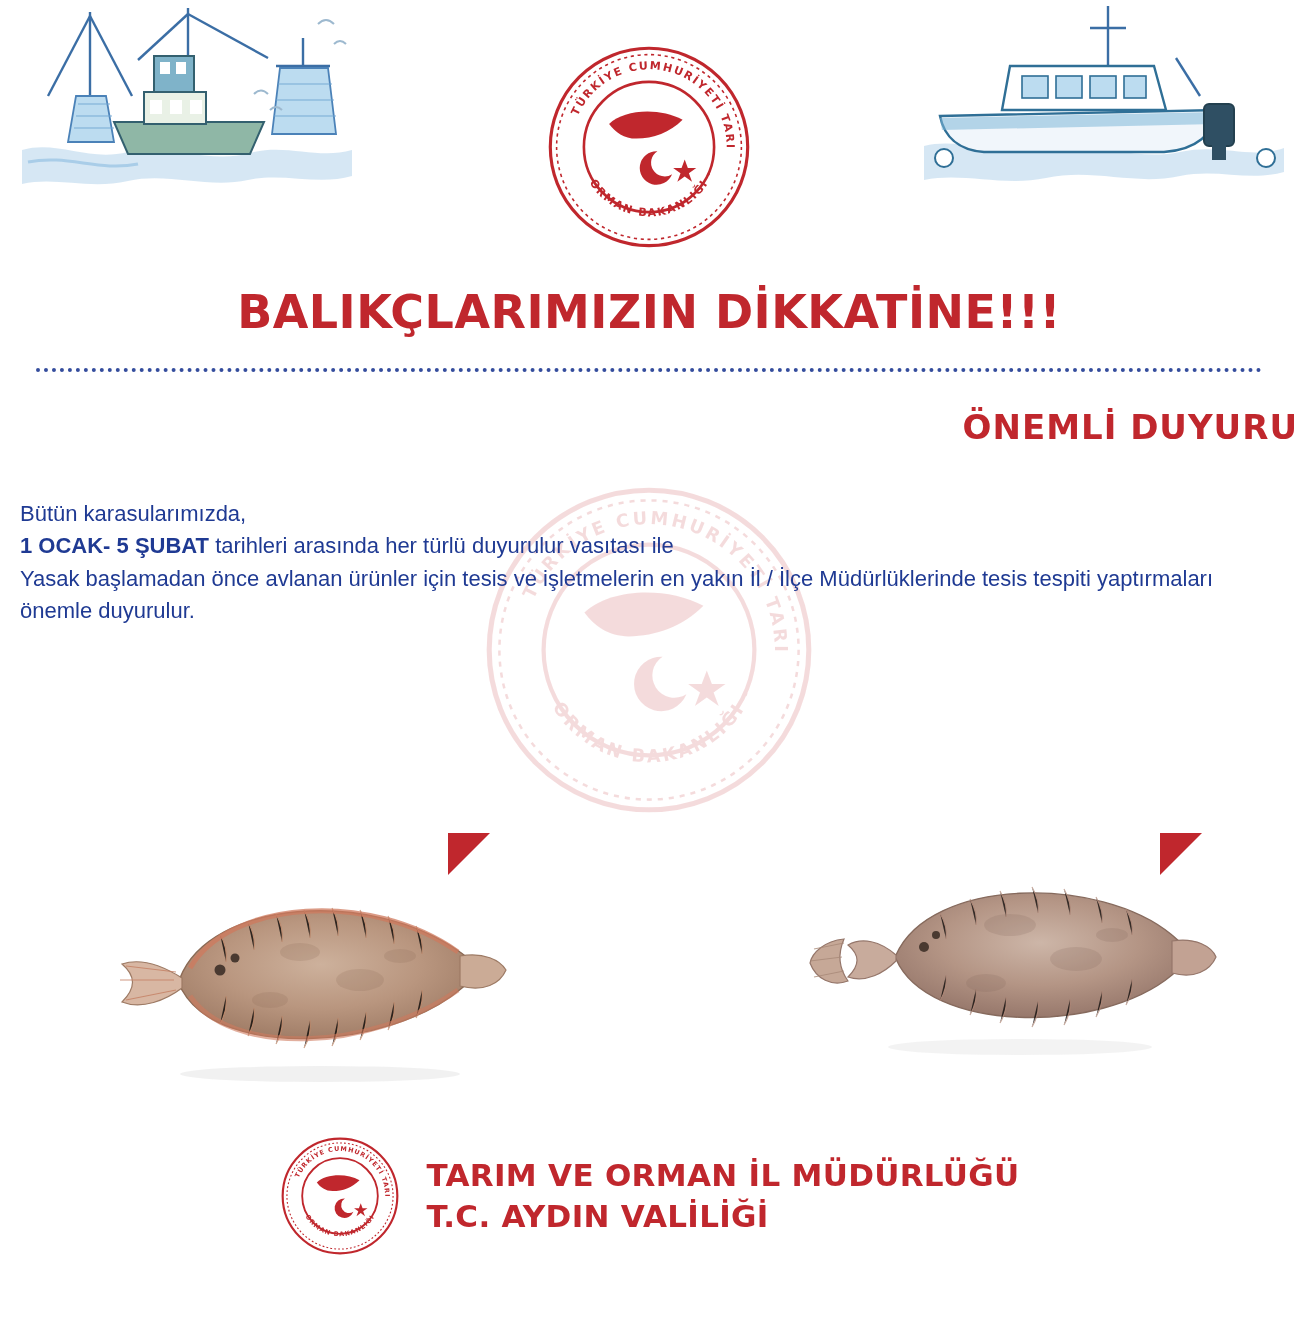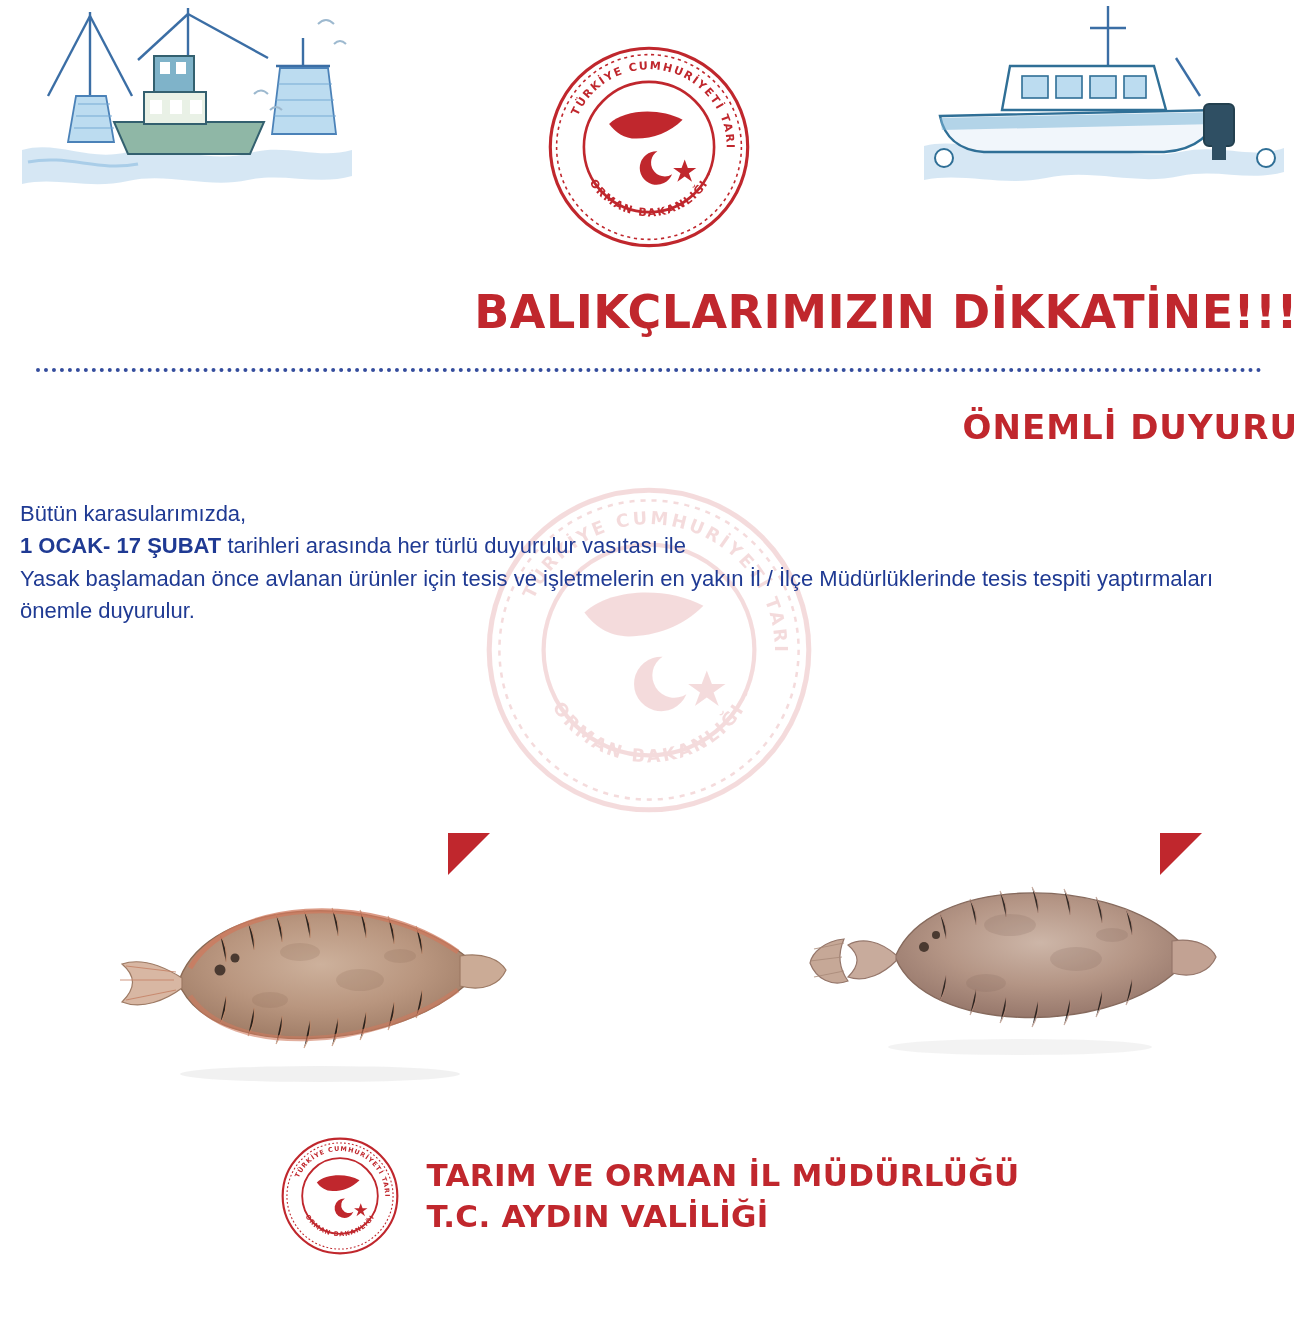--- a/index.html
+++ b/index.html
@@ -46,21 +46,21 @@
     top: 42px;
     width: 210px; height: 210px;
   }
 
   
   .headline {
     position: absolute;
     top: 285px;
     left: 0;
     width: 100%;
-    text-align: right;
+    text-align: center;
     color: #c0272d;
     font-size: 46px;
     font-weight: bold;
     letter-spacing: 0.5px;
     font-family: "DejaVu Sans", sans-serif;
   }
 
   .dotted-rule {
     position: absolute;
     top: 368px;
@@ -284,21 +284,21 @@
   <text font-family="DejaVu Sans, sans-serif" font-size="10.5" font-weight="bold" fill="#c0272d" letter-spacing="1.6">
     <textPath href="#wmArcTop" startOffset="13%">TÜRKİYE CUMHURİYETİ TARIM VE</textPath>
   </text>
   <text font-family="DejaVu Sans, sans-serif" font-size="10.5" font-weight="bold" fill="#c0272d" letter-spacing="1.6">
     <textPath href="#wmArcBottom" startOffset="17%">ORMAN BAKANLIĞI  ·</textPath>
   </text>
 </svg>
 
 <div class="body-text">
   <span class="ln">Bütün karasularımızda,</span>
-  <span class="ln"><b>1 OCAK- 17 ŞUBAT</b><span> tarihleri arasında her türlü duyurulur vasıtası ile</span></span>
+  <span class="ln"><b>1 OCAK- 5 ŞUBAT</b><span> tarihleri arasında her türlü duyurulur vasıtası ile</span></span>
   <span class="ln wrap">Yasak başlamadan önce avlanan ürünler için tesis ve işletmelerin en yakın İl / İlçe Müdürlüklerinde tesis tespiti yaptırmaları önemle duyurulur.</span>
 </div>
 
 <div class="red-tri-left"></div>
 <div class="red-tri-right"></div>
 
 <svg class="fish-left" viewBox="0 0 440 230" xmlns="http://www.w3.org/2000/svg">
   <defs>
     <radialGradient id="soleBody" cx="48%" cy="42%" r="62%">
       <stop offset="0%" stop-color="#cdb19c"></stop>

